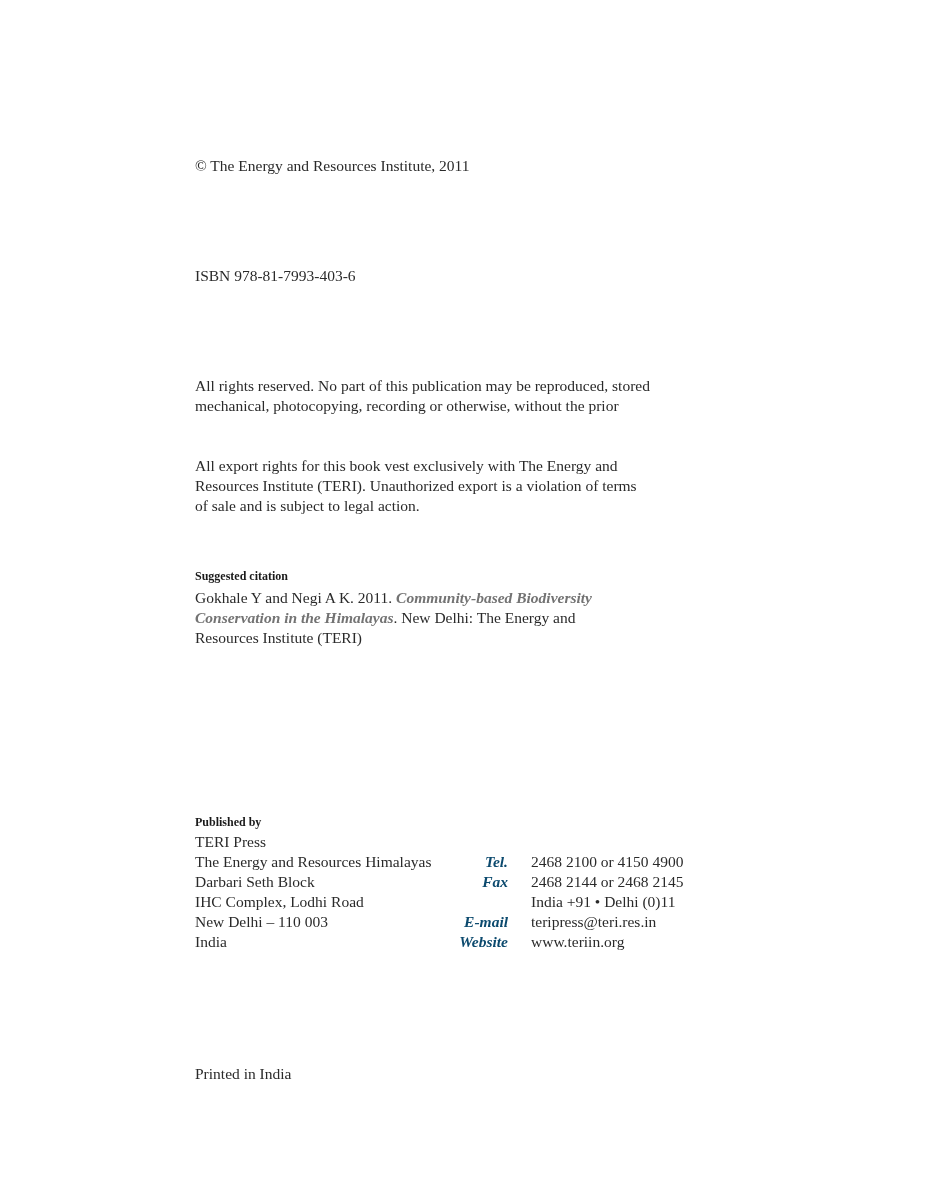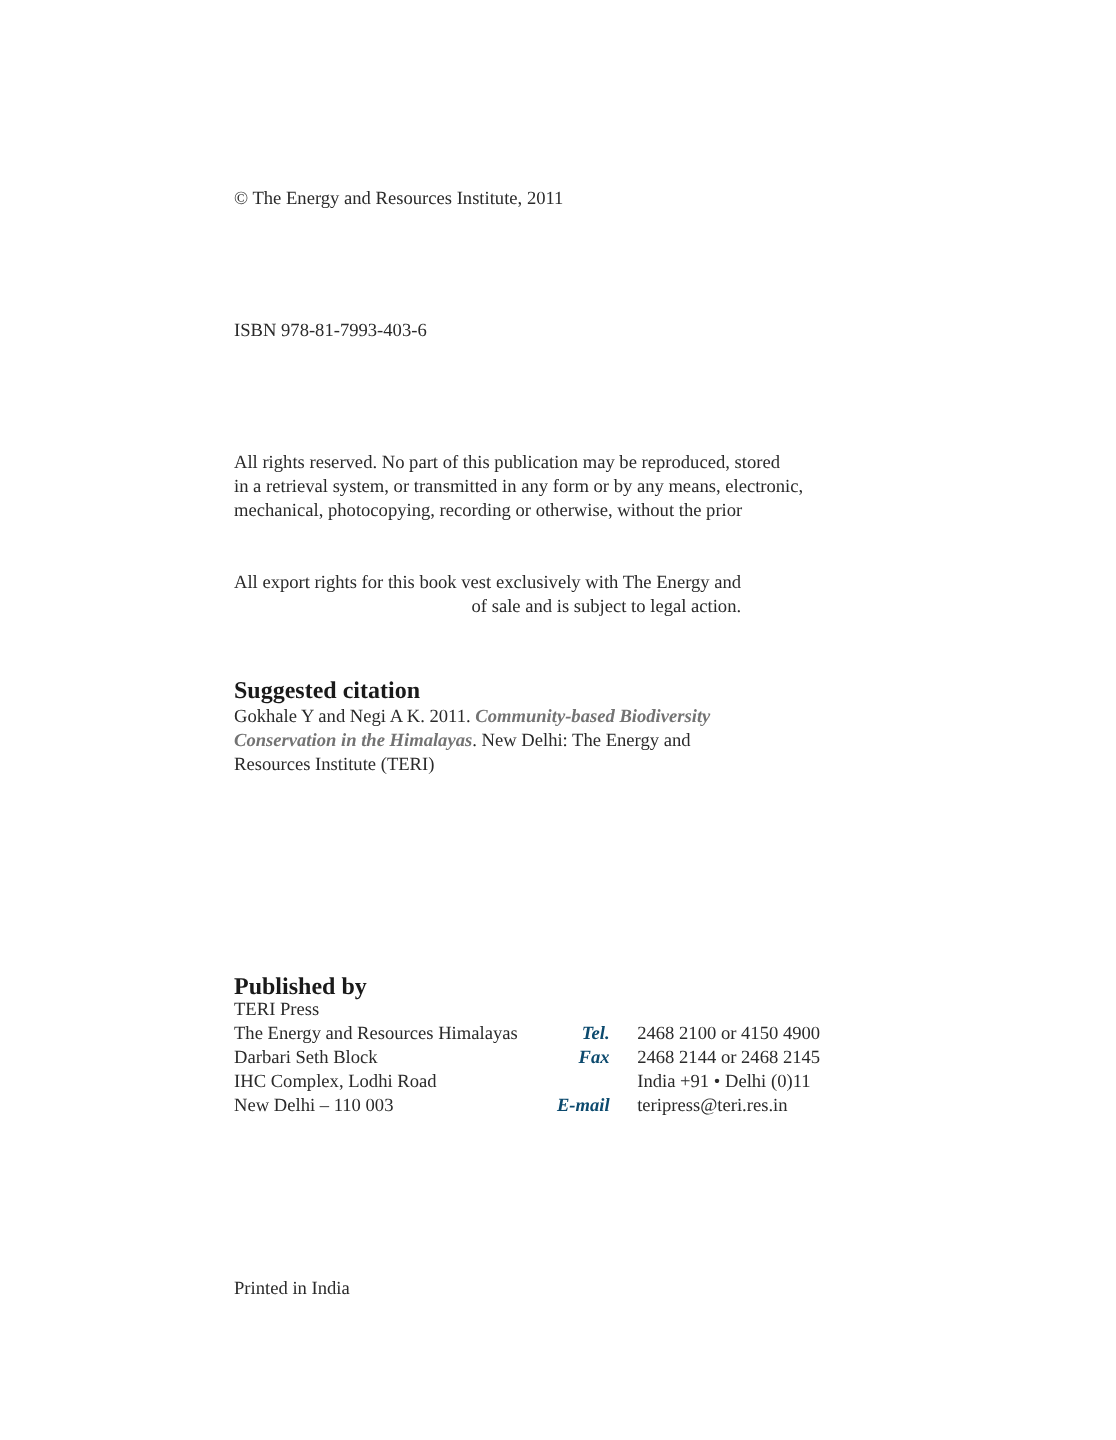--- a/index.html
+++ b/index.html
@@ -23,21 +23,21 @@
     .line {
       display: block;
       white-space: nowrap;
       line-height: 20px;
       height: 20px;
     }
     .bi { font-weight: bold; font-style: italic; color: #737373; }
     .heading {
       font-weight: bold;
       color: #1a1a1a;
-      font-size: 20px;
+      font-size: 12px;
       line-height: 20px;
       height: 20px;
       display: block;
       white-space: nowrap;
     }
     .pub-grid {
       position: absolute;
       left: 195px;
       top: 852px;
       width: 520px;
@@ -74,26 +74,26 @@
 <div class="block" style="top:156px;">
   <span class="line">© The Energy and Resources Institute, 2011</span>
 </div>
 
 <div class="block" style="top:266px;">
   <span class="line">ISBN 978-81-7993-403-6</span>
 </div>
 
 <div class="block" style="top:376px;">
   <span class="line">All rights reserved. No part of this publication may be reproduced, stored</span>
-  <span class="line">in a retrieval system, or transmitted in any form or by any means, electronic,</span>
   <span class="line">mechanical, photocopying, recording or otherwise, without the prior</span>
 </div>
 
-<div class="block" style="top:476px;text-align:right;">
+<div class="block" style="top:456px;">
   <span class="line">All export rights for this book vest exclusively with The Energy and</span>
+  <span class="line">Resources Institute (TERI). Unauthorized export is a violation of terms</span>
   <span class="line">of sale and is subject to legal action.</span>
 </div>
 
 <div class="block" style="top:566px;">
   <span class="heading">Suggested citation</span>
   <span class="line" style="margin-top:2px;"><span>Gokhale Y and Negi A K. 2011. </span><span class="bi">Community-based Biodiversity</span></span>
   <span class="line"><span class="bi">Conservation in the Himalayas</span><span>. New Delhi: The Energy and</span></span>
   <span class="line">Resources Institute (TERI)</span>
 </div>
 
@@ -116,17 +116,22 @@
   <div class="pub-row">
     <span class="pub-left">IHC Complex, Lodhi Road</span>
     <span class="pub-label"></span>
     <span class="pub-value">India +91 • Delhi (0)11</span>
   </div>
   <div class="pub-row">
     <span class="pub-left">New Delhi – 110 003</span>
     <span class="pub-label">E-mail</span>
     <span class="pub-value">teripress@teri.res.in</span>
   </div>
+  <div class="pub-row">
+    <span class="pub-left">India</span>
+    <span class="pub-label">Website</span>
+    <span class="pub-value">www.teriin.org</span>
+  </div>
 </div>
 
 <div class="block" style="top:1064px;">
   <span class="line">Printed in India</span>
 </div>
 
 </body></html>

